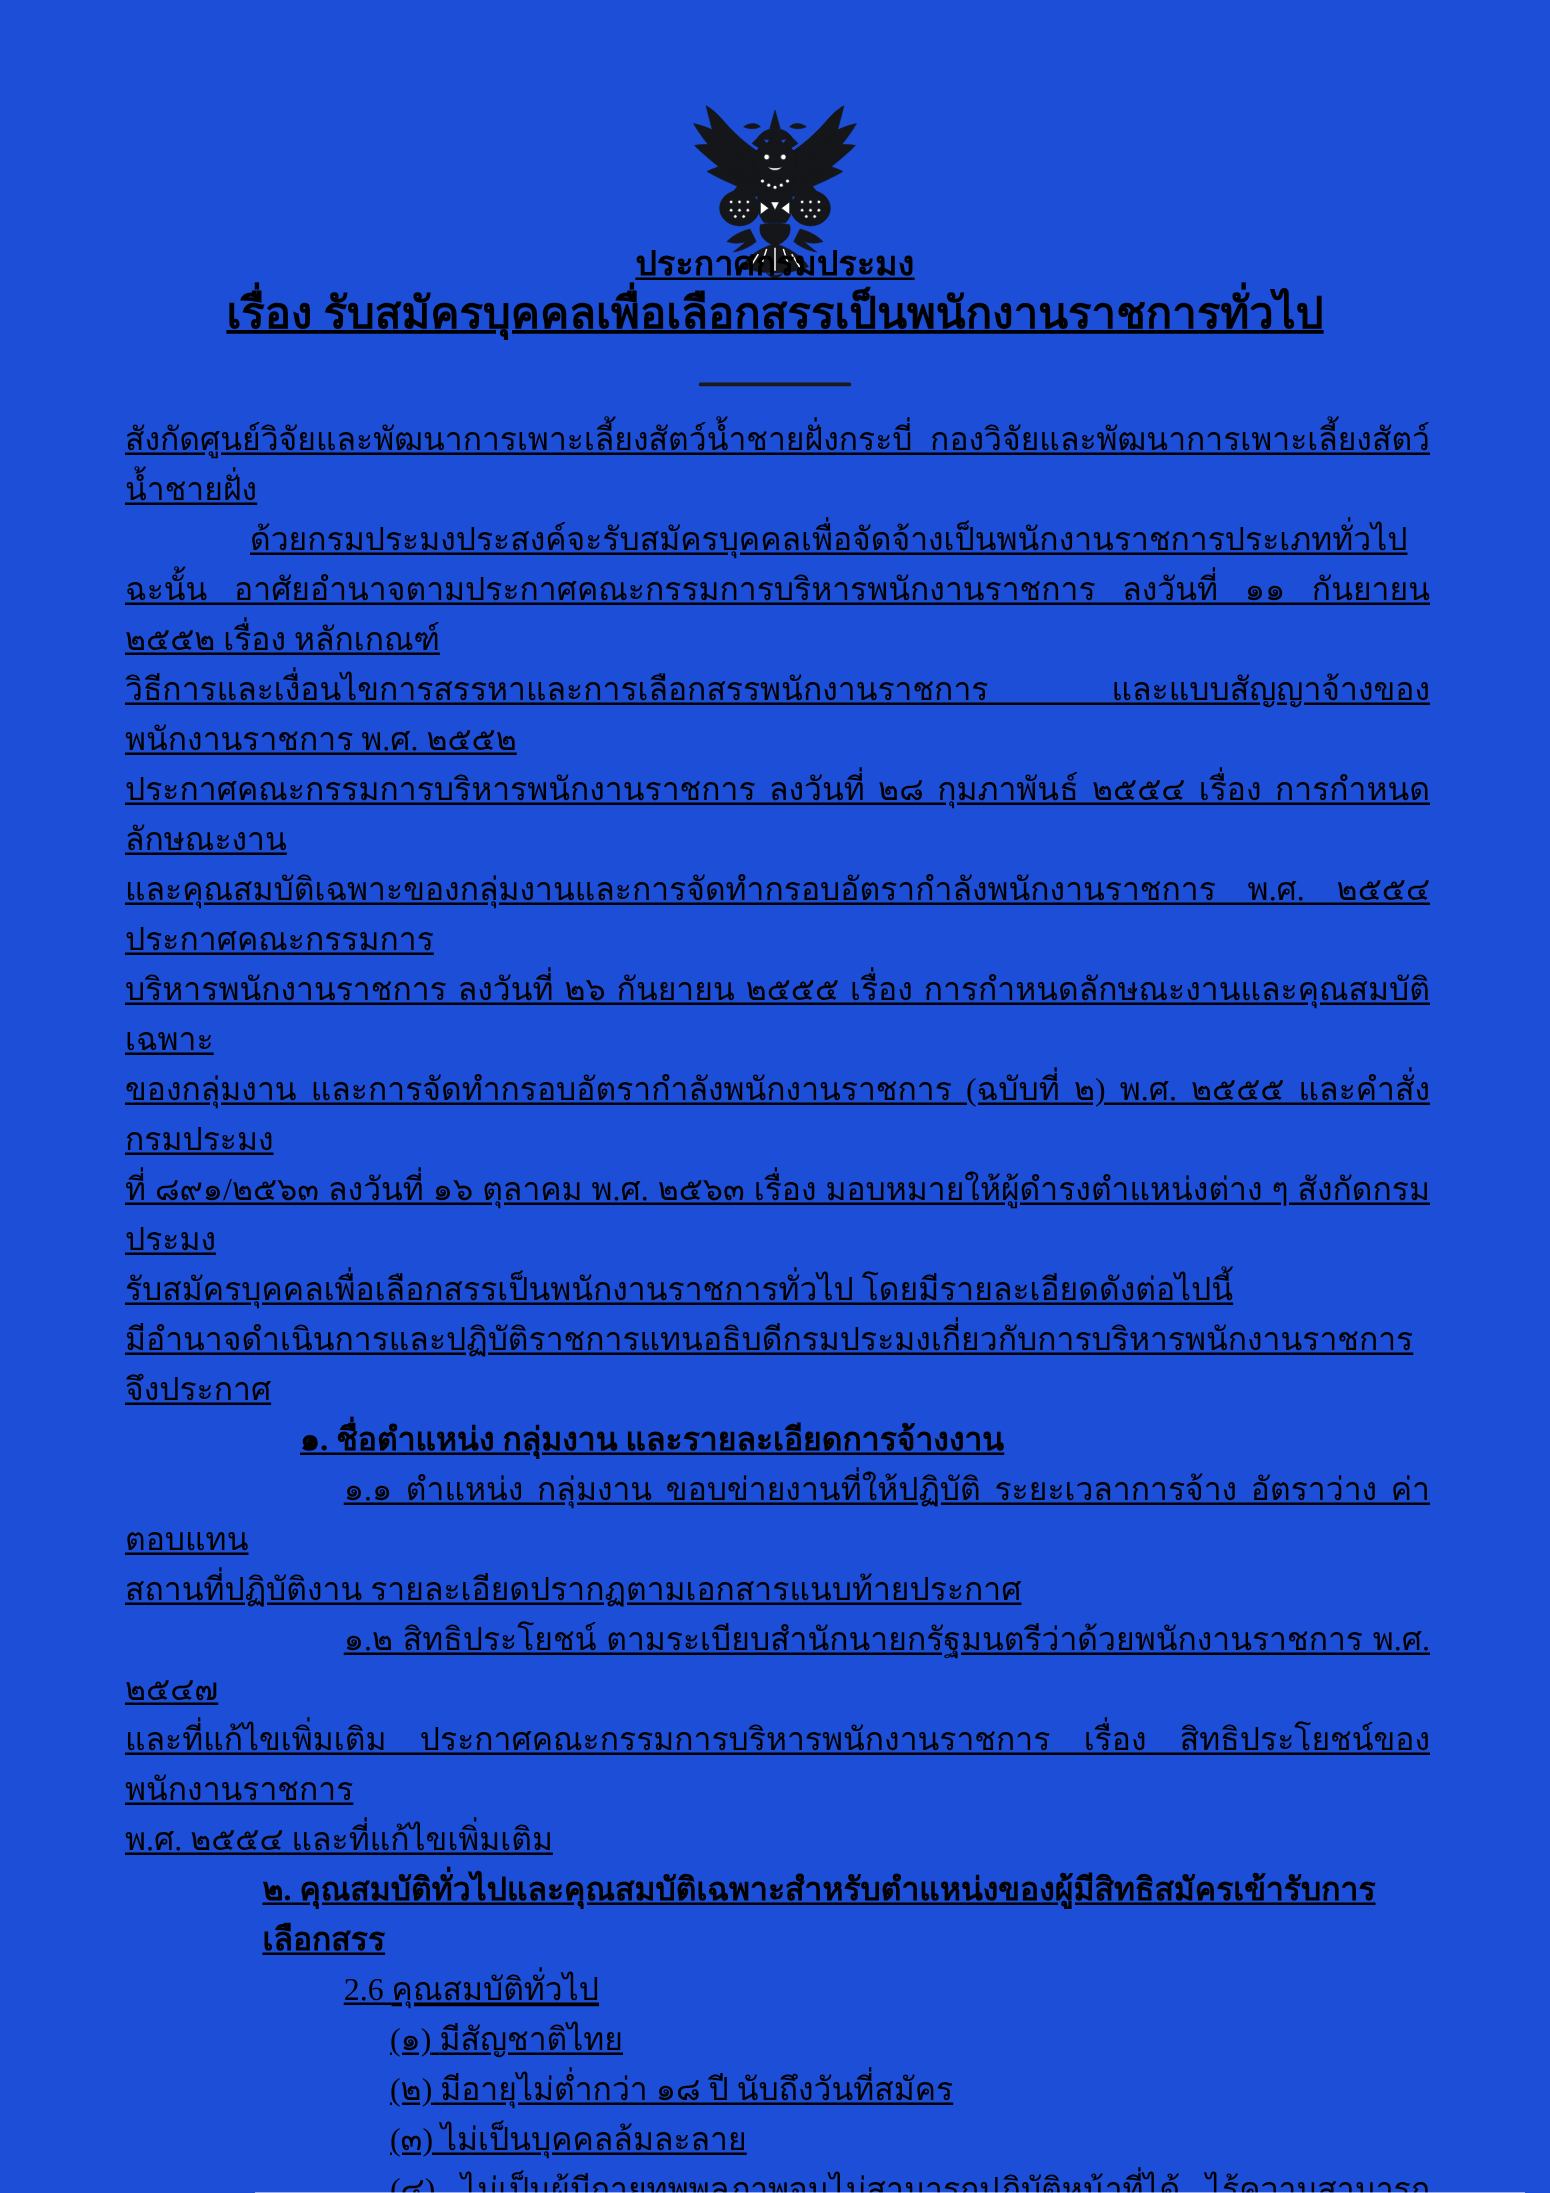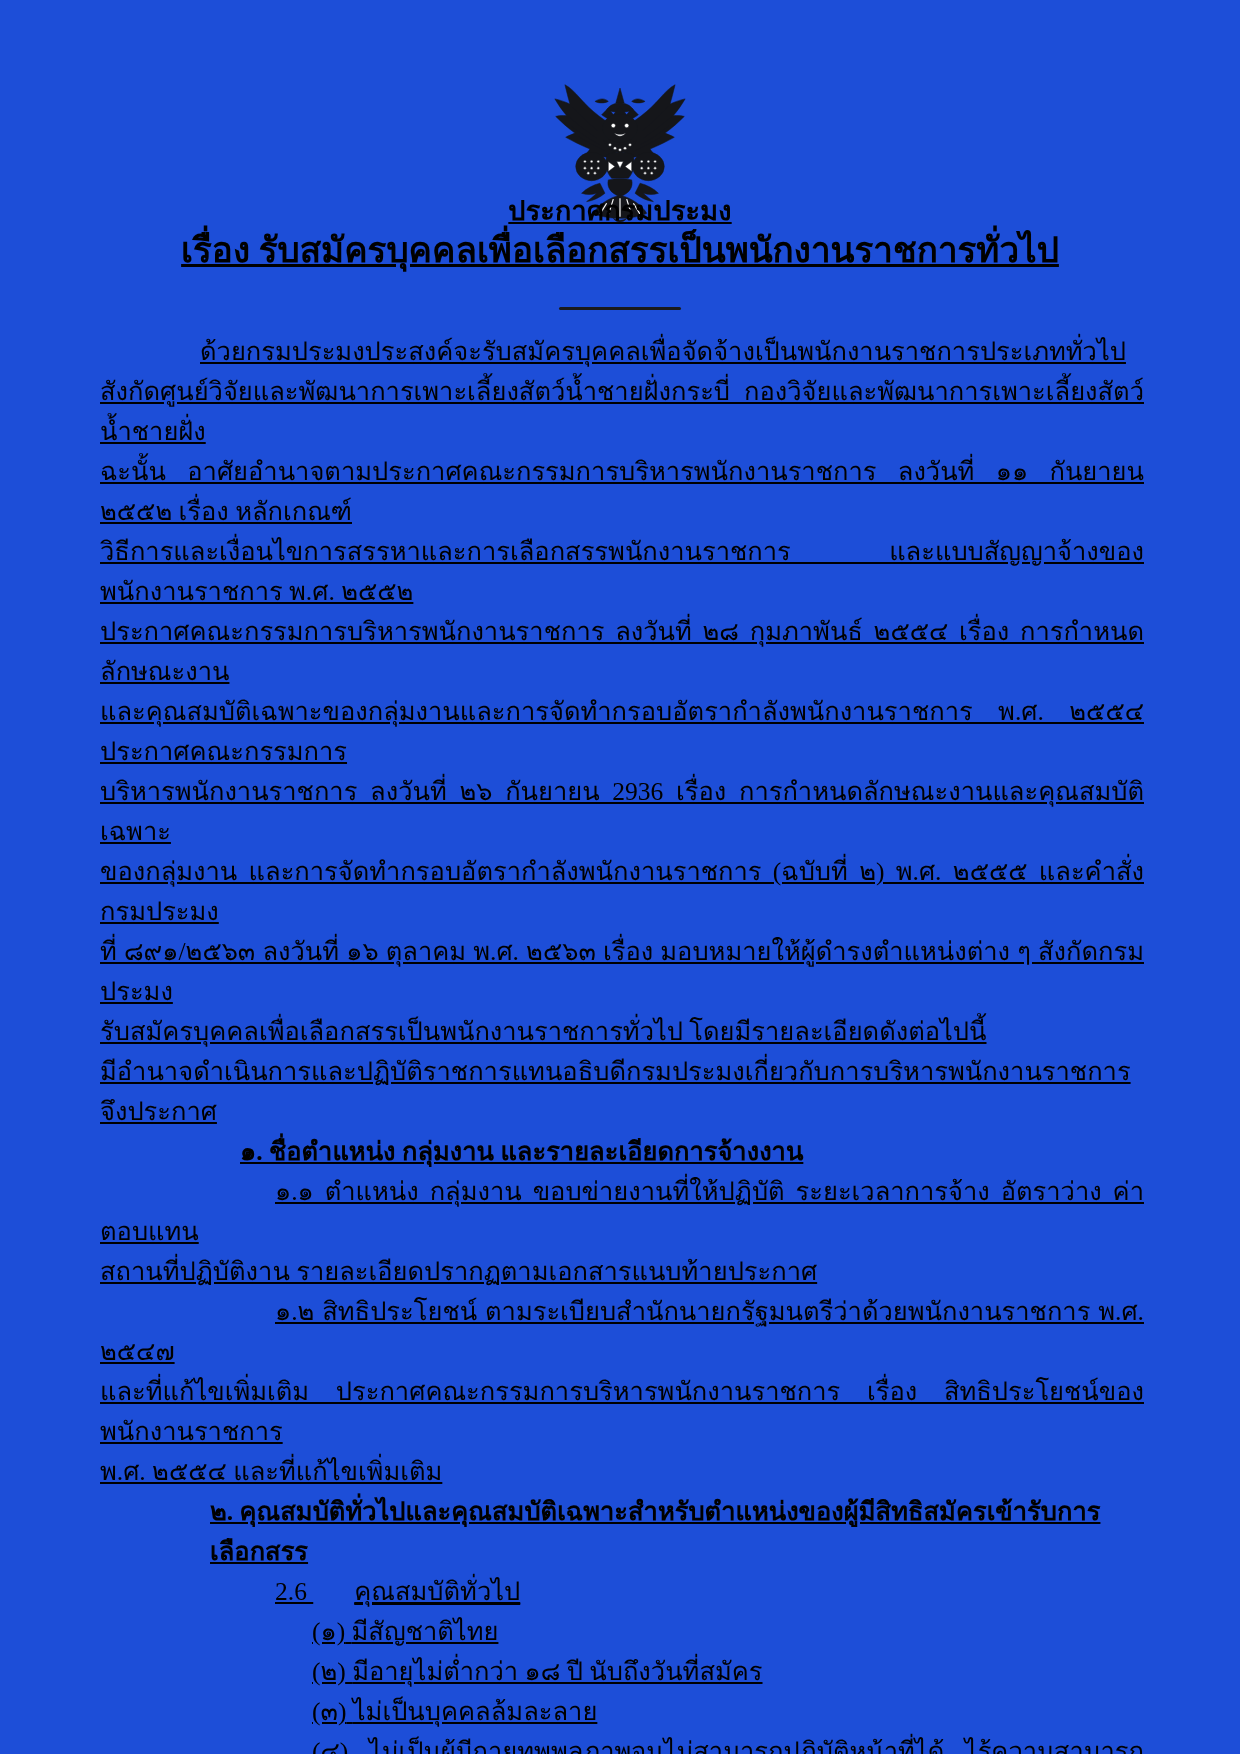--- a/index.html
+++ b/index.html
@@ -89,21 +89,20 @@
     font-size: 25.5px;
     line-height: 40px;
     text-align: justify;
   }
   .sub-line.ind-1 { text-indent: 175px; }
   .sub-line.ind-2 { text-indent: 212px; }
   .sub-line.ind-0 { text-indent: 0; }
   .underline-txt {
     text-decoration: underline;
     text-underline-offset: 3px;
-    margin-left: 41px;
   }
 </style>
 </head>
 <body>
 
 <div class="page">
 
   <div class="emblem-wrap">
     <svg viewBox="0 0 200 182" aria-hidden="true">
       <g fill="#15161a" stroke="#15161a" stroke-width="0.6">
@@ -189,27 +188,27 @@
 
   <div class="doc-title">ประกาศกรมประมง</div>
   <div class="doc-subtitle">เรื่อง  รับสมัครบุคคลเพื่อเลือกสรรเป็นพนักงานราชการทั่วไป</div>
 
   <div class="rule-wrap">
     <span class="rule"></span>
   </div>
 
   <div class="body">
 
+    <p class="sub-line ind-0">สังกัดศูนย์วิจัยและพัฒนาการเพาะเลี้ยงสัตว์น้ำชายฝั่งกระบี่ กองวิจัยและพัฒนาการเพาะเลี้ยงสัตว์น้ำชายฝั่ง</p>
     <p class="sub-line" style="text-indent:100px">ด้วยกรมประมงประสงค์จะรับสมัครบุคคลเพื่อจัดจ้างเป็นพนักงานราชการประเภททั่วไป</p>
-    <p class="sub-line ind-0">สังกัดศูนย์วิจัยและพัฒนาการเพาะเลี้ยงสัตว์น้ำชายฝั่งกระบี่ กองวิจัยและพัฒนาการเพาะเลี้ยงสัตว์น้ำชายฝั่ง</p>
     <p class="sub-line ind-0">ฉะนั้น อาศัยอำนาจตามประกาศคณะกรรมการบริหารพนักงานราชการ ลงวันที่ ๑๑ กันยายน ๒๕๕๒ เรื่อง หลักเกณฑ์</p>
     <p class="sub-line ind-0">วิธีการและเงื่อนไขการสรรหาและการเลือกสรรพนักงานราชการ และแบบสัญญาจ้างของพนักงานราชการ พ.ศ. ๒๕๕๒</p>
     <p class="sub-line ind-0">ประกาศคณะกรรมการบริหารพนักงานราชการ ลงวันที่ ๒๘ กุมภาพันธ์ ๒๕๕๔ เรื่อง การกำหนดลักษณะงาน</p>
     <p class="sub-line ind-0">และคุณสมบัติเฉพาะของกลุ่มงานและการจัดทำกรอบอัตรากำลังพนักงานราชการ พ.ศ. ๒๕๕๔ ประกาศคณะกรรมการ</p>
-    <p class="sub-line ind-0">บริหารพนักงานราชการ ลงวันที่ ๒๖ กันยายน 2936 เรื่อง การกำหนดลักษณะงานและคุณสมบัติเฉพาะ</p>
+    <p class="sub-line ind-0">บริหารพนักงานราชการ ลงวันที่ ๒๖ กันยายน ๒๕๕๕ เรื่อง การกำหนดลักษณะงานและคุณสมบัติเฉพาะ</p>
     <p class="sub-line ind-0">ของกลุ่มงาน และการจัดทำกรอบอัตรากำลังพนักงานราชการ (ฉบับที่ ๒) พ.ศ. ๒๕๕๕ และคำสั่งกรมประมง</p>
     <p class="sub-line ind-0">ที่ ๘๙๑/๒๕๖๓ ลงวันที่ ๑๖ ตุลาคม พ.ศ. ๒๕๖๓ เรื่อง มอบหมายให้ผู้ดำรงตำแหน่งต่าง ๆ สังกัดกรมประมง</p>
     <p class="sub-line ind-0">รับสมัครบุคคลเพื่อเลือกสรรเป็นพนักงานราชการทั่วไป โดยมีรายละเอียดดังต่อไปนี้</p>
     <p class="sub-line ind-0">มีอำนาจดำเนินการและปฏิบัติราชการแทนอธิบดีกรมประมงเกี่ยวกับการบริหารพนักงานราชการ จึงประกาศ</p>
 
     <p class="heading-lvl1">๑. ชื่อตำแหน่ง กลุ่มงาน และรายละเอียดการจ้างงาน</p>
     <p class="sub-line ind-1">๑.๑ ตำแหน่ง กลุ่มงาน ขอบข่ายงานที่ให้ปฏิบัติ ระยะเวลาการจ้าง อัตราว่าง ค่าตอบแทน</p>
     <p class="sub-line ind-0">สถานที่ปฏิบัติงาน รายละเอียดปรากฏตามเอกสารแนบท้ายประกาศ</p>
     <p class="sub-line ind-1">๑.๒ สิทธิประโยชน์ ตามระเบียบสำนักนายกรัฐมนตรีว่าด้วยพนักงานราชการ พ.ศ. ๒๕๔๗</p>
     <p class="sub-line ind-0">และที่แก้ไขเพิ่มเติม ประกาศคณะกรรมการบริหารพนักงานราชการ เรื่อง สิทธิประโยชน์ของพนักงานราชการ</p>

